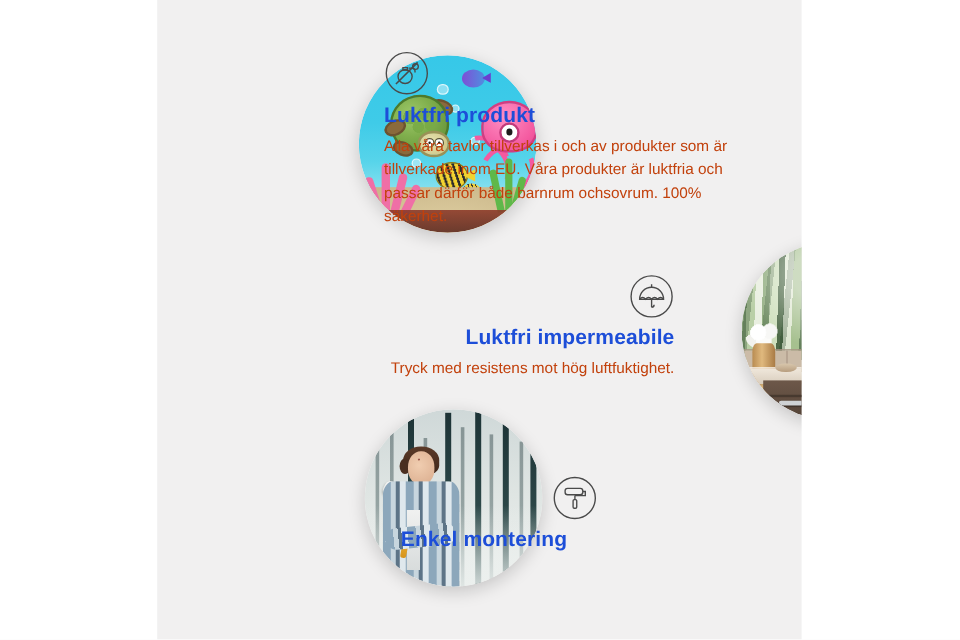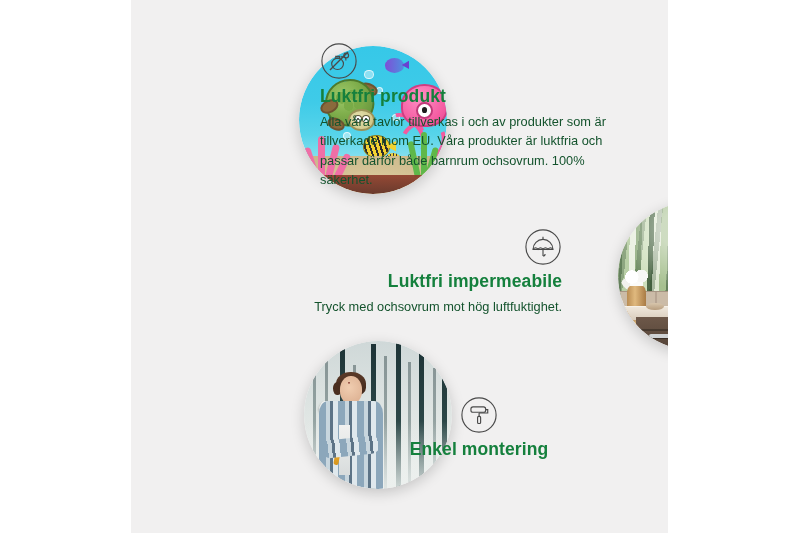--- a/index.html
+++ b/index.html
@@ -47,28 +47,28 @@
     position: absolute;
     inset: 0;
     border-radius: 50%;
     overflow: hidden;
   }
 
   
   .txt-head {
     font-size: 17.5px;
     font-weight: bold;
-    color: #15803d;
+    color: #1d4ed8;
     letter-spacing: 0.1px;
     margin: 0;
     line-height: 1.25;
   }
   .txt-body {
     font-size: 12.8px;
-    color: #14532d;
+    color: #c2410c;
     line-height: 1.52;
     margin: 4px 0 0 0;
   }
 
   
   .icon-circle {
     width: 38px;
     height: 38px;
   }
   .icon-circle svg { display: block; }
@@ -87,21 +87,21 @@
     text-align: right;
   }
   #disc2 {
     left: 487px; top: 202px;
     width: 148px; height: 148px;
   }
   #block2 .icon-circle { margin-left: auto; margin-bottom: 5px; }
   #block2 .txt-body { font-size: 12.8px; }
 
   
-  #block3 { left: 203px; top: 396px; width: 290px; text-align: center; }
+  #block3 { left: 203px; top: 396px; width: 290px; text-align: left; }
   #disc3 {
     left: 173px; top: 341px;
     width: 148px; height: 148px;
   }
   #block3 .icon-circle { margin: 0 auto 5px auto; }
 
   
 
   
   .sea {
@@ -459,21 +459,21 @@
         <svg viewBox="0 0 40 40" width="38" height="38">
           <circle cx="20" cy="20" r="18" fill="none" stroke="#4a4a4a" stroke-width="1.2"></circle>
           <path d="M9.5 22.5 A10.5 10.5 0 0 1 30.5 22.5 Z" fill="none" stroke="#4a4a4a" stroke-width="1.2"></path>
           <path d="M9.5 22.5 q2.6 -3.4 5.25 0 q2.6 -3.4 5.25 0 q2.6 -3.4 5.25 0 q2.6 -3.4 5.25 0" fill="none" stroke="#4a4a4a" stroke-width="1.2"></path>
           <line x1="20" y1="22.5" x2="20" y2="29.5" stroke="#4a4a4a" stroke-width="1.2"></line>
           <path d="M20 29.5 a2.2 2.2 0 0 0 2.2 -2.2" fill="none" stroke="#4a4a4a" stroke-width="1.2"></path>
           <line x1="20" y1="11.9" x2="20" y2="9.3" stroke="#4a4a4a" stroke-width="1.2"></line>
         </svg>
       </div>
       <p class="txt-head">Luktfri impermeabile</p>
-      <p class="txt-body">Tryck med ochsovrum mot hög luftfuktighet.</p>
+      <p class="txt-body">Tryck med resistens mot hög luftfuktighet.</p>
     </div>
 
     <div class="disc" id="disc3">
       <div class="disc-inner">
         <div class="forest">
           <div class="tree far" style="left:6%;  height:96%"></div>
           <div class="tree far" style="left:14%; height:88%"></div>
           <div class="tree" style="left:24%; height:100%"></div>
           <div class="tree far" style="left:33%; height:84%"></div>
           <div class="tree" style="left:45%; height:98%"></div>

